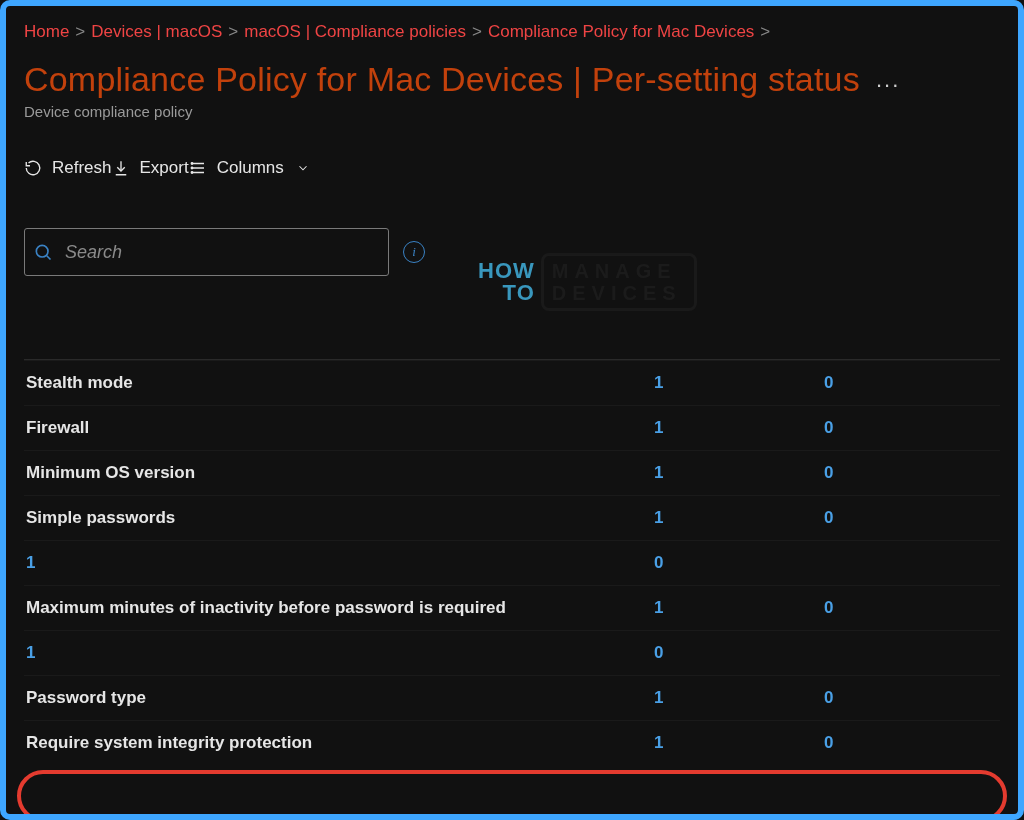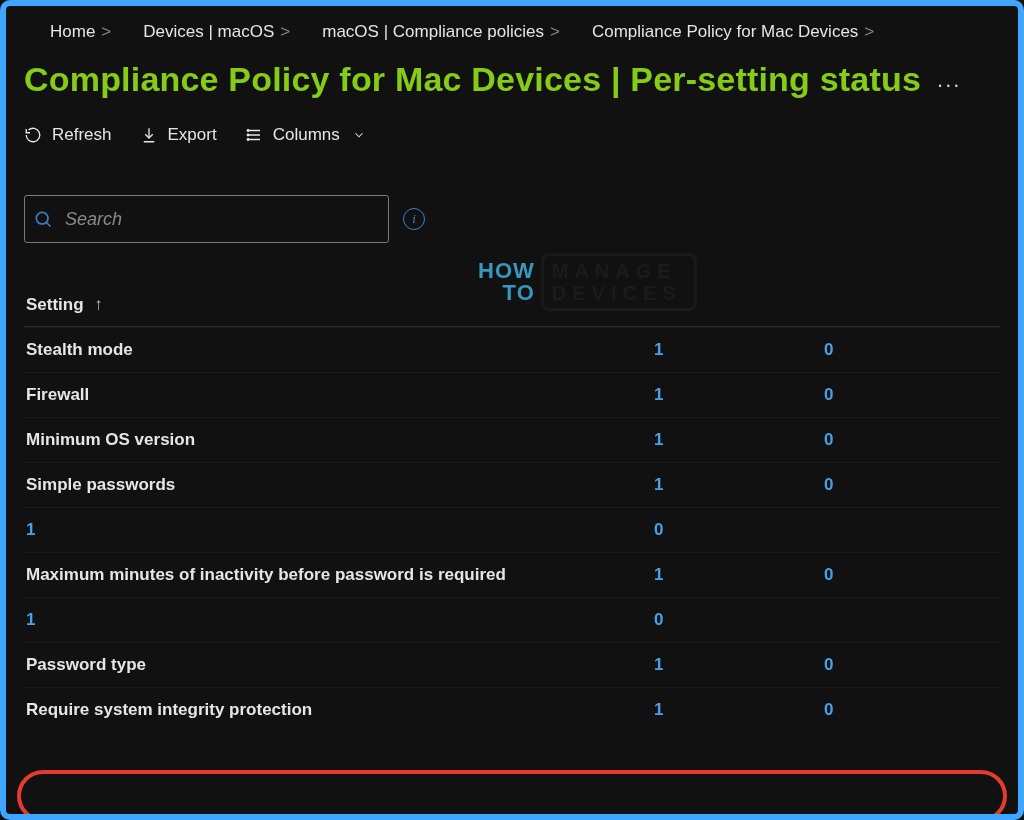--- a/index.html
+++ b/index.html
@@ -11,35 +11,35 @@
     border-radius: 10px;
     position: relative;
   }
   .content { padding: 10px 18px 0 18px; }
   
   .breadcrumb {
     display: flex; align-items: center; flex-wrap: wrap;
     font-size: 17px; line-height: 28px; gap: 6px;
     padding-top: 2px;
   }
-  .breadcrumb .crumb { color: #e5e5e5; cursor: pointer; margin-left: 26px; }
+  .breadcrumb .crumb { color: #ef4444; cursor: pointer; }
   .breadcrumb .sep { color: #888; }
   
   .title-row { display: flex; align-items: center; gap: 16px; margin-top: 14px; }
   .page-title {
-    font-size: 34px; font-weight: 700; color: #84cc16; letter-spacing: 0.2px;
+    font-size: 34px; font-weight: 400; color: #c2410c; letter-spacing: 0.2px;
   }
   .more-dots {
     color: #cfcfcf; font-size: 22px; letter-spacing: 2px; cursor: pointer;
   }
   .subtitle { color: #9a9a9a; font-size: 15px; margin-top: 4px; }
   
   .toolbar {
-    display: flex; align-items: center; gap: 28px;
-    margin-top: 26px; font-size: 17px; color: #e6e6e6;
+    display: flex; align-items: center; 
+    margin-top: 38px; font-size: 17px; color: #e6e6e6;
   }
   .tool-btn {
     display: flex; align-items: center; gap: 10px; cursor: pointer;
     color: #e6e6e6;
   }
   .tool-btn svg { width: 18px; height: 18px; flex: 0 0 18px; }
   .tool-btn .chev { width: 14px; height: 14px; }
   
   .search-row {
     display: flex; align-items: center; gap: 14px;
@@ -124,20 +124,21 @@
     <span class="crumb">macOS | Compliance policies</span>
     <span class="sep">&gt;</span>
     <span class="crumb">Compliance Policy for Mac Devices</span>
     <span class="sep">&gt;</span>
   </nav>
 
   <div class="title-row">
     <h1 class="page-title">Compliance Policy for Mac Devices | Per-setting status</h1>
     <span class="more-dots">...</span>
   </div>
+  <div class="subtitle">Device compliance policy</div>
 
   <div class="toolbar">
     <div class="tool-btn">
       <svg viewBox="0 0 24 24" fill="none" stroke="currentColor" stroke-width="1.8">
         <path d="M3 12a9 9 0 1 0 3-6.7"></path>
           <path d="M3 4v5h5"></path>
       </svg>
       <span>Refresh</span>
     </div>
     <div class="tool-btn">
@@ -170,24 +171,20 @@
         <circle cx="11" cy="11" r="7"></circle>
           <line x1="21" y1="21" x2="16.5" y2="16.5"></line>
       </svg>
       <input type="text" placeholder="Search" style="">
     </div>
     <div class="info-circle">i</div>
   </div>
 
   <div class="table-area">
     <div class="thead">
-      <div class="th">
-        <span>Setting</span>
-        <span class="sort-arrow">↑</span>
-      </div>
     </div>
     <div id="tbody">
         <div class="trow">
           <div>Stealth mode</div>
           <div class="num">1</div>
           <div class="num">0</div>
         </div>
         <div class="trow">
           <div>Firewall</div>
           <div class="num">1</div>

